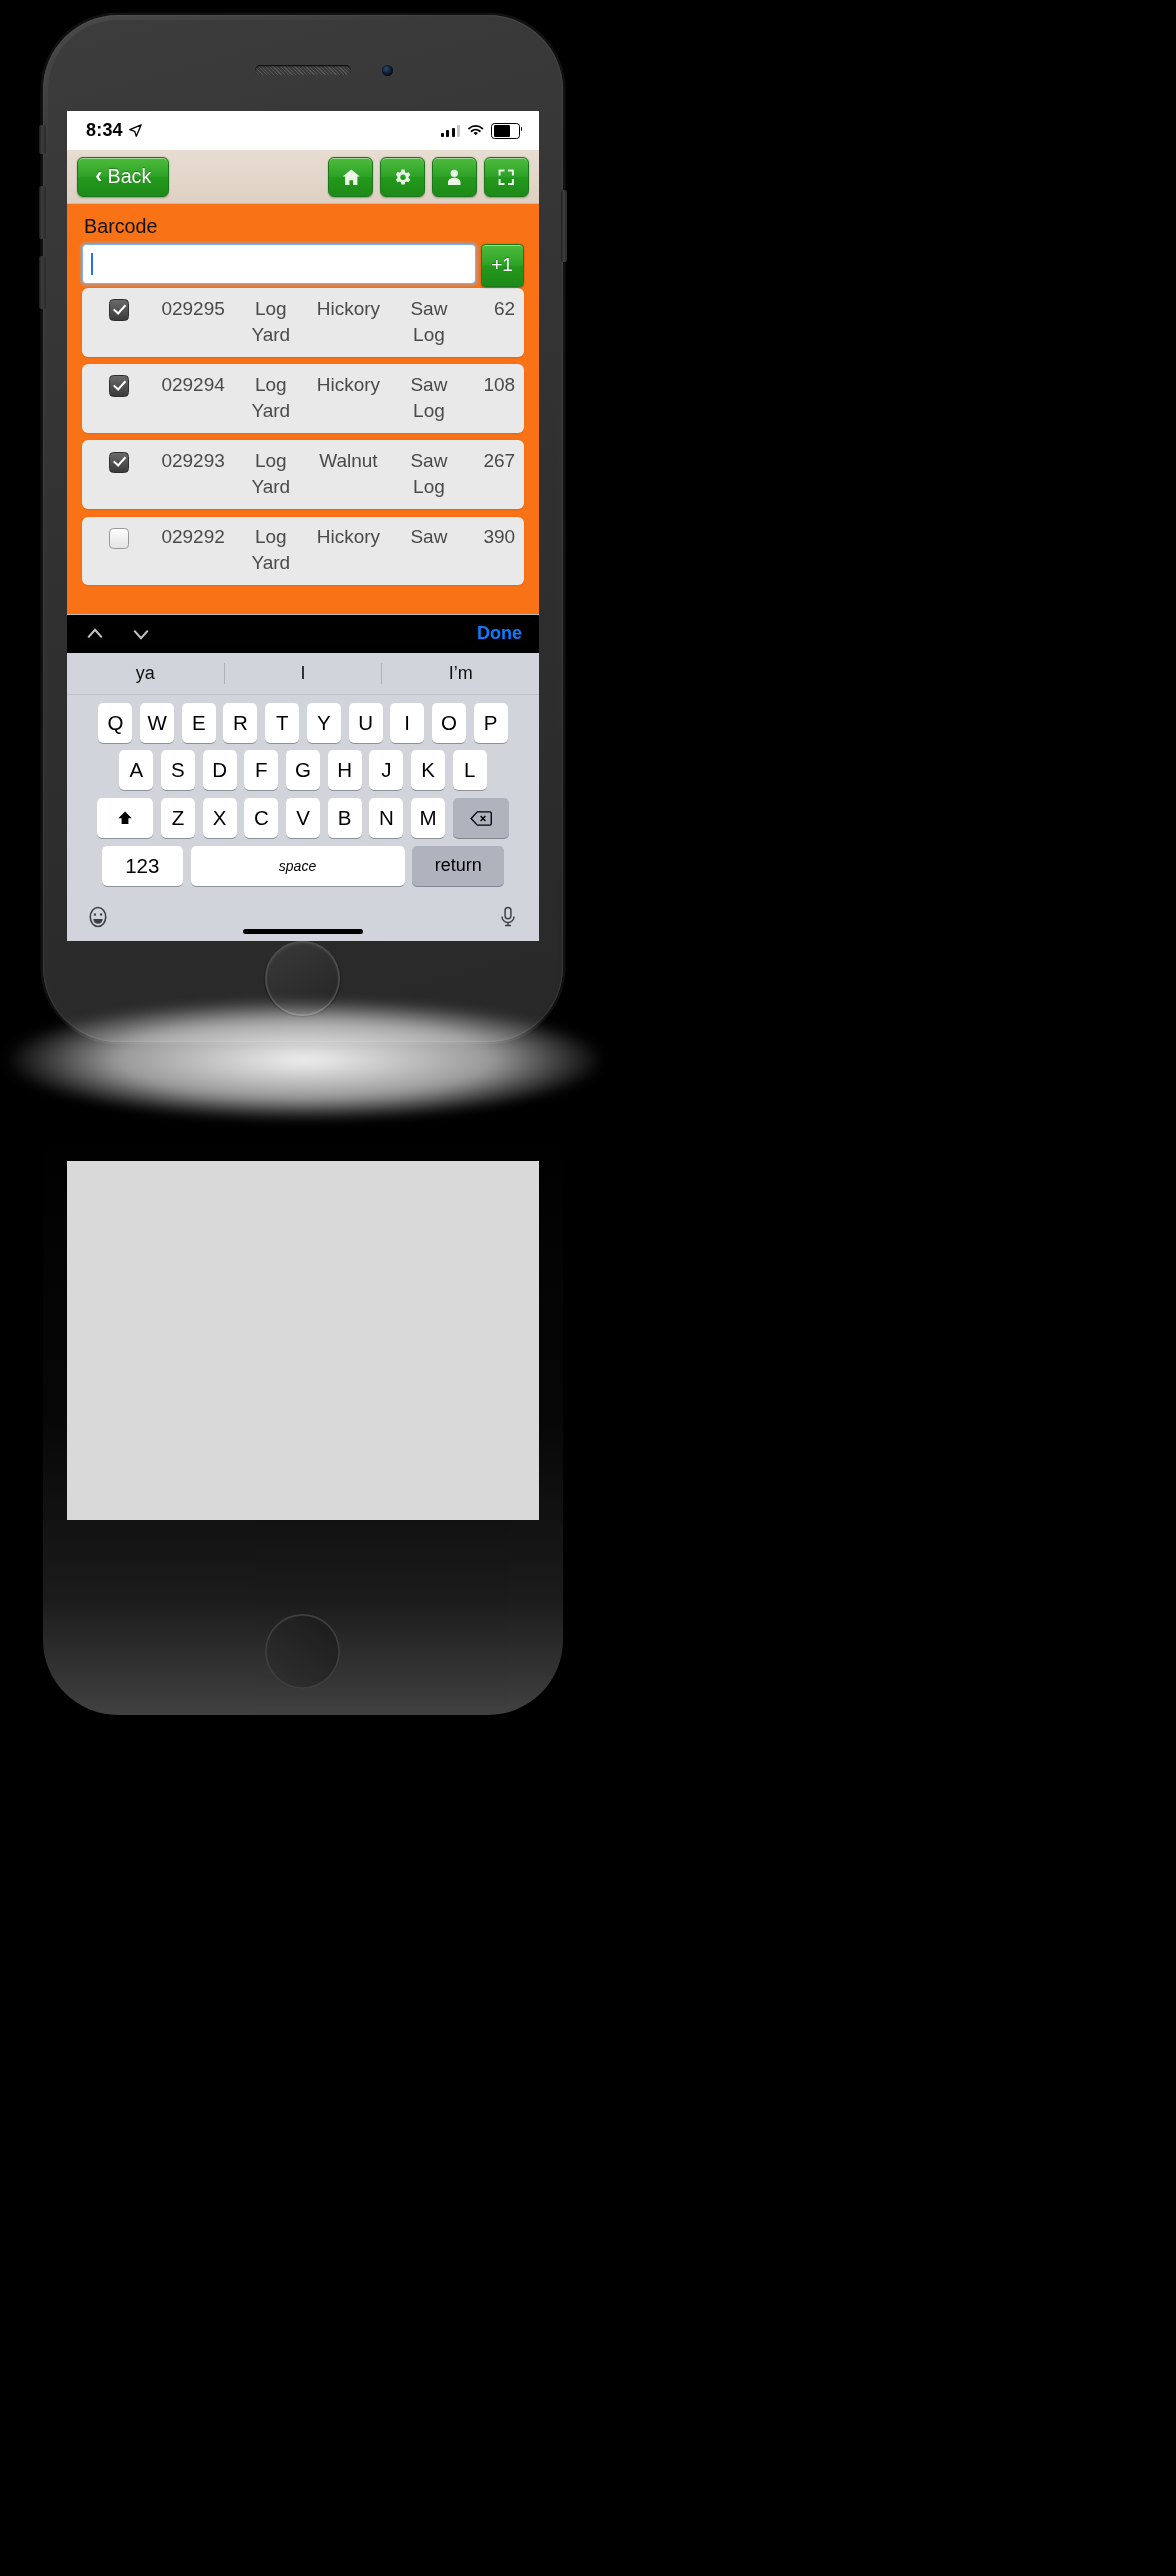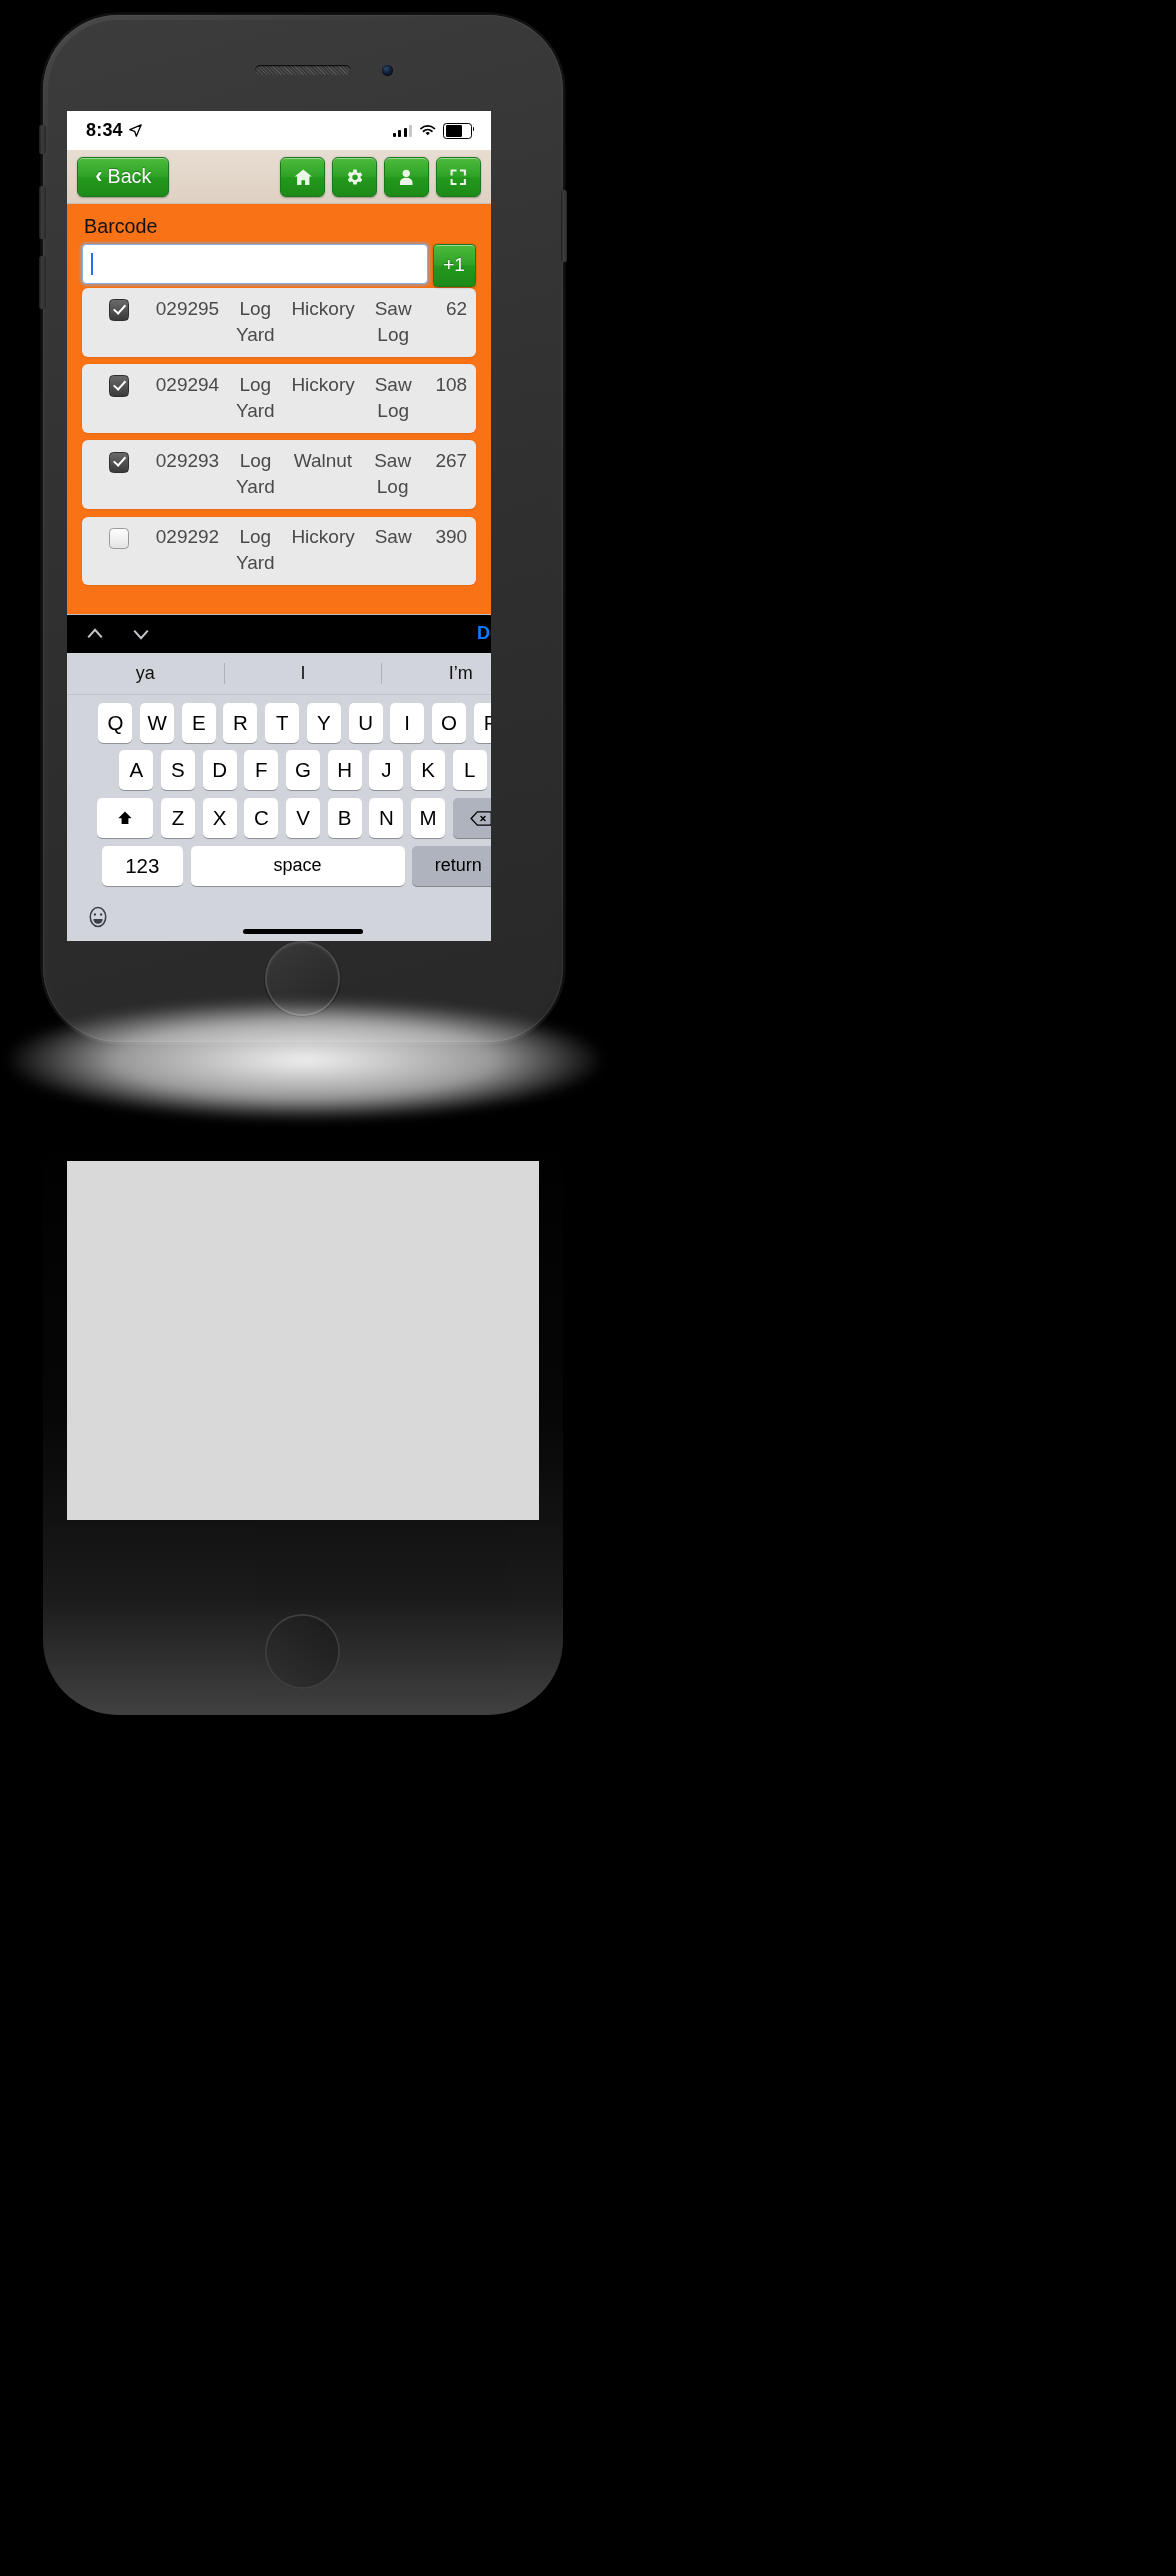--- a/index.html
+++ b/index.html
@@ -36,21 +36,21 @@
     box-shadow:inset 0 0 1.7px #000,0 0 0.9px #555;
   }
   #home-button{
     position:absolute;left:calc(50% - 38px);bottom:26px;width:75px;height:75px;border-radius:50%;
     background:linear-gradient(145deg,#3a3a3a,#242424);
     box-shadow:inset 0 0 0 1.7px #4c4c4c, inset 0 1.7px 4.3px rgba(255,255,255,.12), 0 0.9px 1.7px #000;
   }
 
   
   #screen{
-    position:absolute;left:24px;top:96px;width:424px;height:830px;
+    position:absolute;left:24px;top:96px;width:472px;height:830px;
     background:#fff;overflow:hidden;
   }
 
   
   #status-bar{height:39px;background:#fff;display:flex;align-items:center;
     padding:0 19px;justify-content:space-between;}
   #status-time{font-size:18px;font-weight:bold;color:#000;letter-spacing:0.2px;
     display:flex;align-items:center;gap:6px;}
   #status-right{display:flex;align-items:center;gap:7.7px;}
   .sig-bars{display:flex;align-items:flex-end;gap:2.1px;height:12px;}
@@ -146,21 +146,21 @@
   .pred{flex:1;text-align:center;font-size:18px;color:#111;cursor:pointer;}
   .pred + .pred{border-left:0.9px solid #aeb1b8;}
   .krow{display:flex;justify-content:center;gap:7.7px;margin:7.7px 0;padding:0 3.4px;}
   .key{
     width:34px;height:40px;background:#fff;border-radius:5.1px;
     box-shadow:0 0.9px 0 #8f9198;display:flex;align-items:center;justify-content:center;
     font-size:20.5px;color:#000;cursor:pointer;
   }
   .key.wide{width:56px;}
   .key.dark{background:#aeb3bd;box-shadow:0 0.9px 0 #83868d;}
-  .key.space{flex:1;max-width:214px;font-size:18px;}
+  .key.space{flex:1;max-width:214px;font-size:14px;font-style:italic;}
   .key svg{width:22px;height:19px;}
   #krow-bottom{display:flex;align-items:center;gap:7.7px;justify-content:center;margin:7.7px 0;}
   #kb-footer{height:48px;display:flex;align-items:center;justify-content:space-between;
     padding:0 19px;position:relative;}
   #kb-footer svg{width:24px;height:24px;}
   #home-indicator{position:absolute;left:calc(50% - 60px);bottom:7.7px;width:120px;height:5.1px;
     border-radius:3.4px;background:#000;}
 
   
   #glow{

